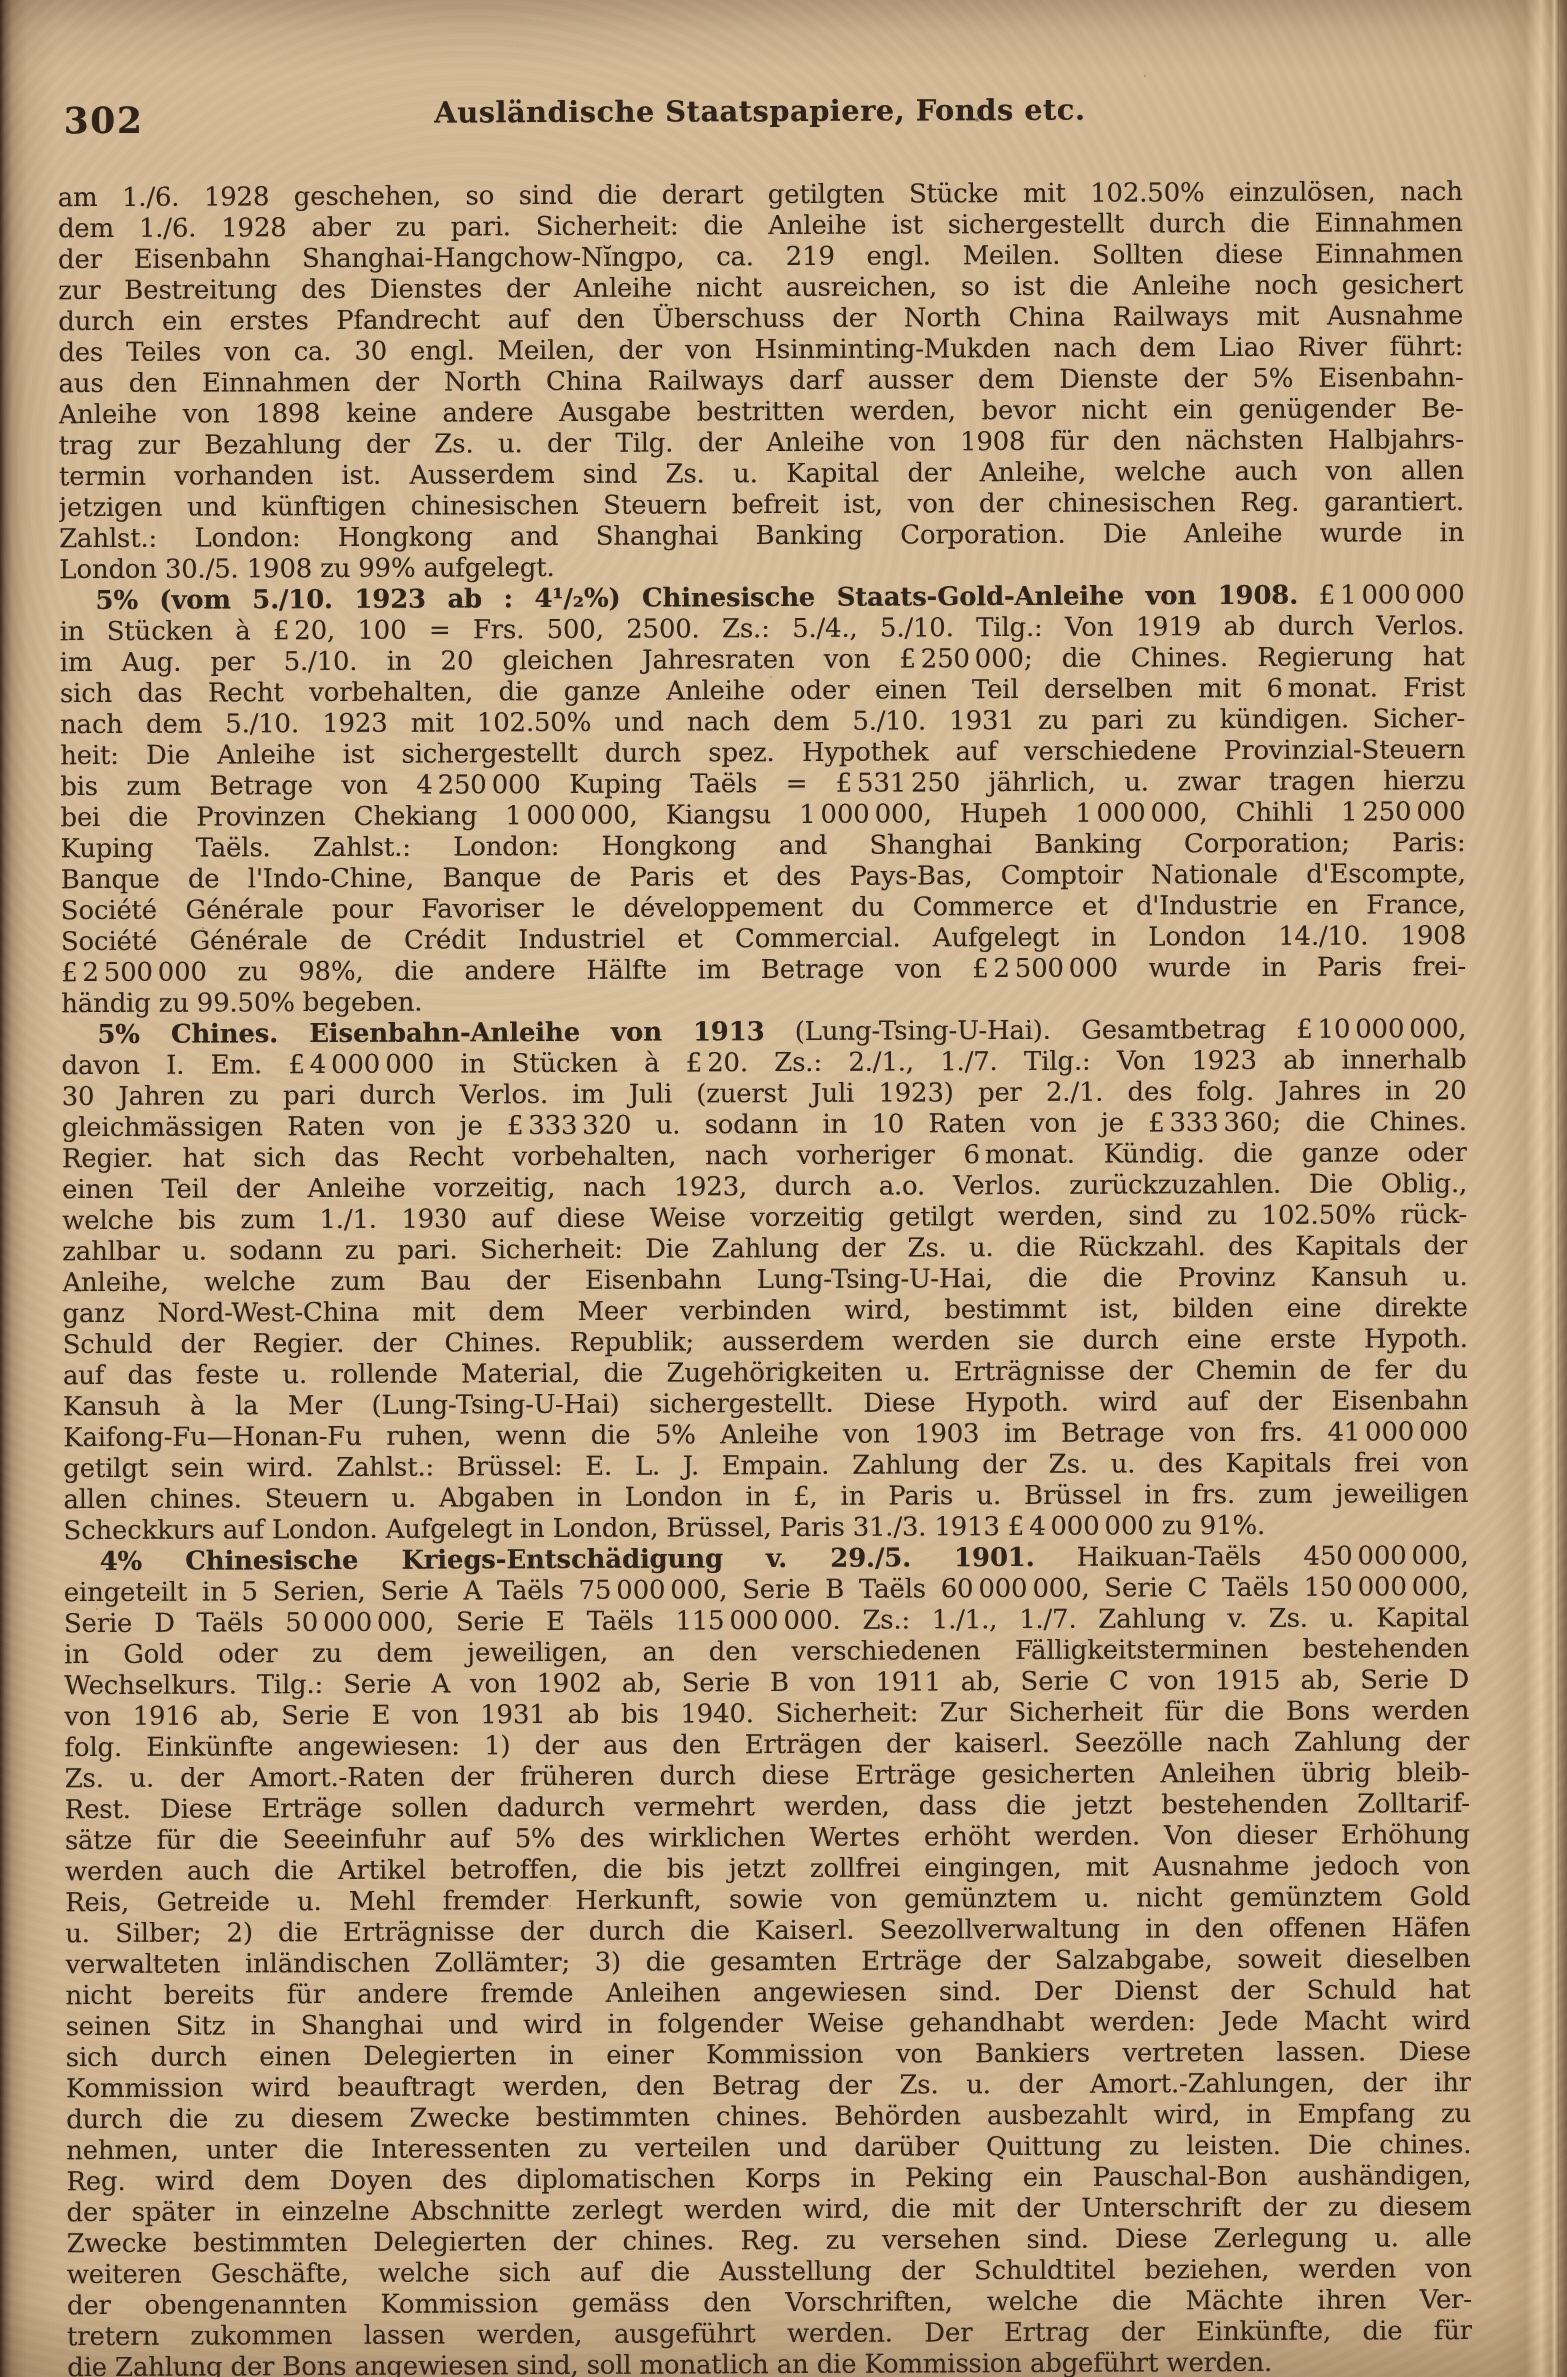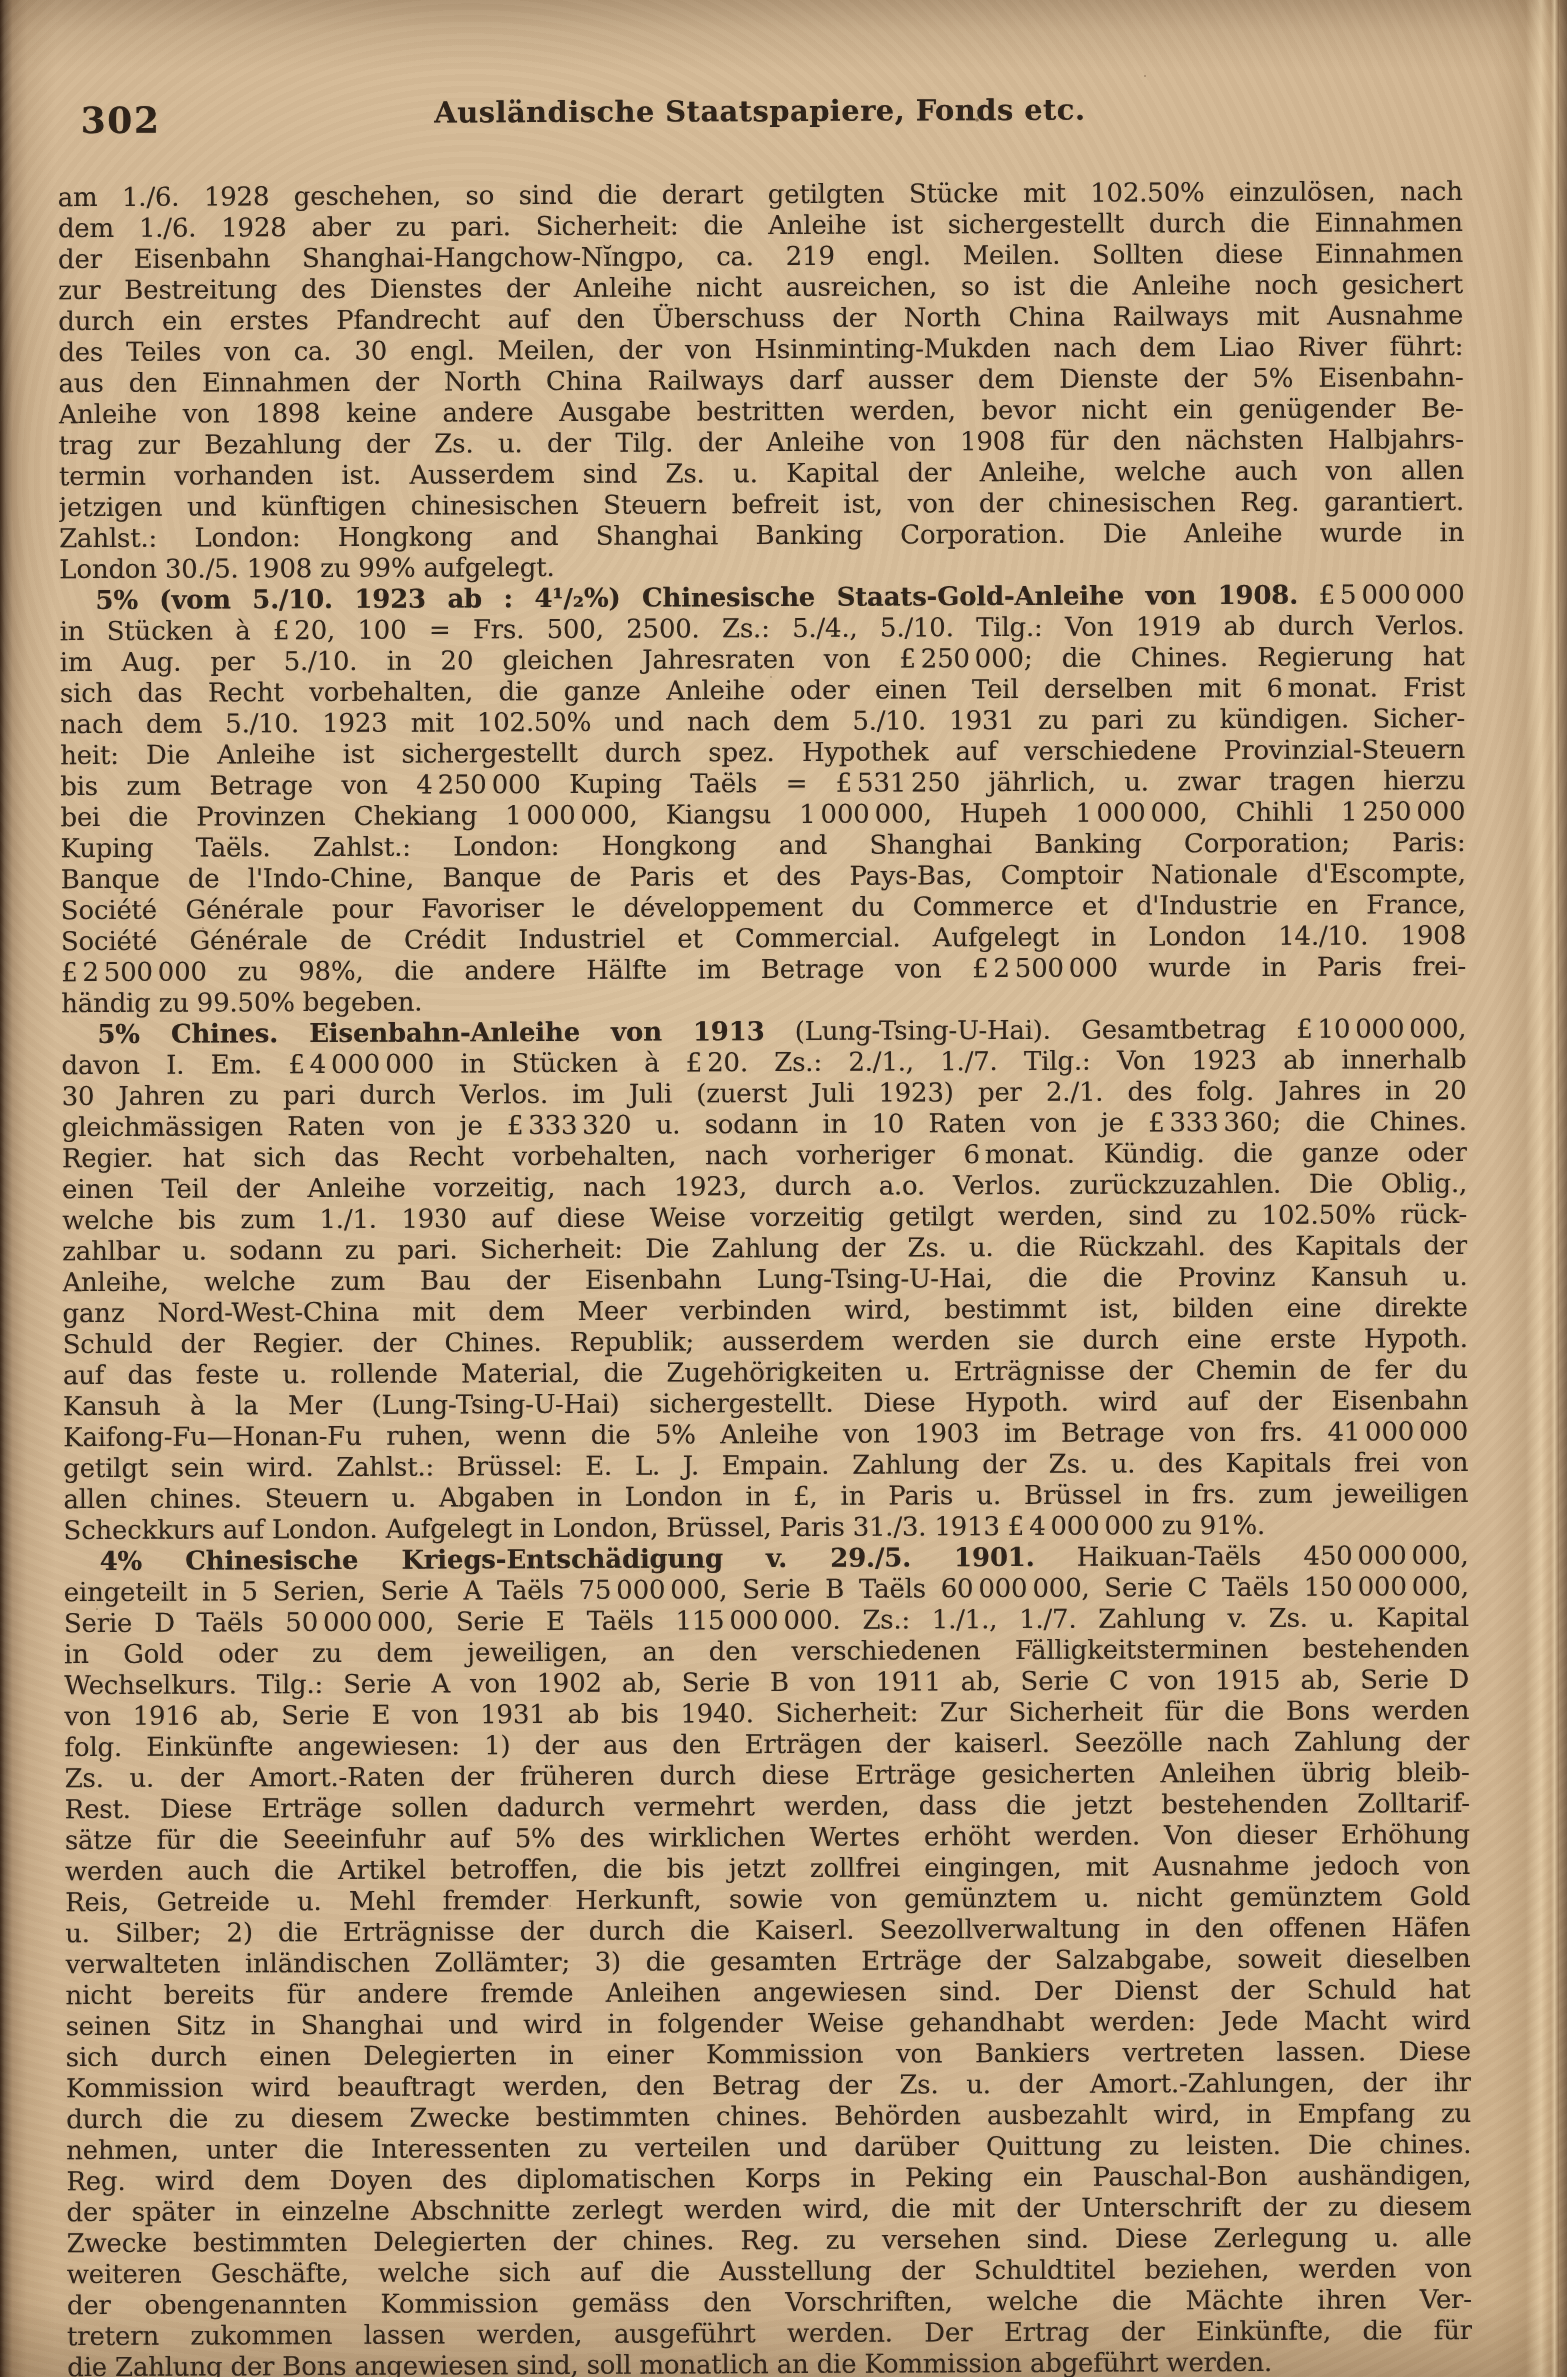--- a/index.html
+++ b/index.html
@@ -24,21 +24,20 @@
   .tilt {
     position: absolute; inset: 0;
     transform: rotate(-0.25deg);
     transform-origin: 50% 40%;
   }
   .header { position: absolute; top: 94px; left: 61px; width: 1405px; height: 47px; }
   .pagenum {
     position: absolute; left: 6.3px; top: 1.6px;
     font-size: 36px; font-weight: 700; letter-spacing: 1.6px;
     text-shadow: 0 0 0.8px rgba(45,30,15,0.45);
-    margin-left: 17px;
   }
   .running {
     display: block; text-align: center;
     font-size: 29px; font-weight: 600; letter-spacing: 0.4px;
     text-shadow: 0 0 0.8px rgba(45,30,15,0.40);
   }
   .textblock {
     position: absolute; top: 179px; left: 61px; width: 1405px;
     font-size: 26px; line-height: 31px;
     letter-spacing: -0.2px;
@@ -91,21 +90,21 @@
         <div class="line"><span class="seg">zur Bestreitung des Dienstes der Anleihe nicht ausreichen, so ist die Anleihe noch gesichert</span></div>
         <div class="line"><span class="seg">durch ein erstes Pfandrecht auf den Überschuss der North China Railways mit Ausnahme</span></div>
         <div class="line"><span class="seg">des Teiles von ca. 30 engl. Meilen, der von Hsinminting-Mukden nach dem Liao River führt:</span></div>
         <div class="line"><span class="seg">aus den Einnahmen der North China Railways darf ausser dem Dienste der 5% Eisenbahn-</span></div>
         <div class="line"><span class="seg">Anleihe von 1898 keine andere Ausgabe bestritten werden, bevor nicht ein genügender Be-</span></div>
         <div class="line"><span class="seg">trag zur Bezahlung der Zs. u. der Tilg. der Anleihe von 1908 für den nächsten Halbjahrs-</span></div>
         <div class="line"><span class="seg">termin vorhanden ist. Ausserdem sind Zs. u. Kapital der Anleihe, welche auch von allen</span></div>
         <div class="line"><span class="seg">jetzigen und künftigen chinesischen Steuern befreit ist, von der chinesischen Reg. garantiert.</span></div>
         <div class="line"><span class="seg">Zahlst.: London: Hongkong and Shanghai Banking Corporation. Die Anleihe wurde in</span></div>
         <div class="line para-end"><span class="seg">London 30./5. 1908 zu 99% aufgelegt.</span></div>
-        <div class="line para-start"><span class="seg bold">5% (vom 5./10. 1923 ab : 4¹/₂%) Chinesische Staats-Gold-Anleihe von 1908.</span><span class="seg"> £ 5 000 000</span></div>
+        <div class="line para-start"><span class="seg bold">5% (vom 5./10. 1923 ab : 4¹/₂%) Chinesische Staats-Gold-Anleihe von 1908.</span><span class="seg"> £ 1 000 000</span></div>
         <div class="line"><span class="seg">in Stücken à £ 20, 100 = Frs. 500, 2500. Zs.: 5./4., 5./10. Tilg.: Von 1919 ab durch Verlos.</span></div>
         <div class="line"><span class="seg">im Aug. per 5./10. in 20 gleichen Jahresraten von £ 250 000; die Chines. Regierung hat</span></div>
         <div class="line"><span class="seg">sich das Recht vorbehalten, die ganze Anleihe oder einen Teil derselben mit 6 monat. Frist</span></div>
         <div class="line"><span class="seg">nach dem 5./10. 1923 mit 102.50% und nach dem 5./10. 1931 zu pari zu kündigen. Sicher-</span></div>
         <div class="line"><span class="seg">heit: Die Anleihe ist sichergestellt durch spez. Hypothek auf verschiedene Provinzial-Steuern</span></div>
         <div class="line"><span class="seg">bis zum Betrage von 4 250 000 Kuping Taëls = £ 531 250 jährlich, u. zwar tragen hierzu</span></div>
         <div class="line"><span class="seg">bei die Provinzen Chekiang 1 000 000, Kiangsu 1 000 000, Hupeh 1 000 000, Chihli 1 250 000</span></div>
         <div class="line"><span class="seg">Kuping Taëls. Zahlst.: London: Hongkong and Shanghai Banking Corporation; Paris:</span></div>
         <div class="line"><span class="seg">Banque de l'Indo-Chine, Banque de Paris et des Pays-Bas, Comptoir Nationale d'Escompte,</span></div>
         <div class="line"><span class="seg">Société Générale pour Favoriser le développement du Commerce et d'Industrie en France,</span></div>

